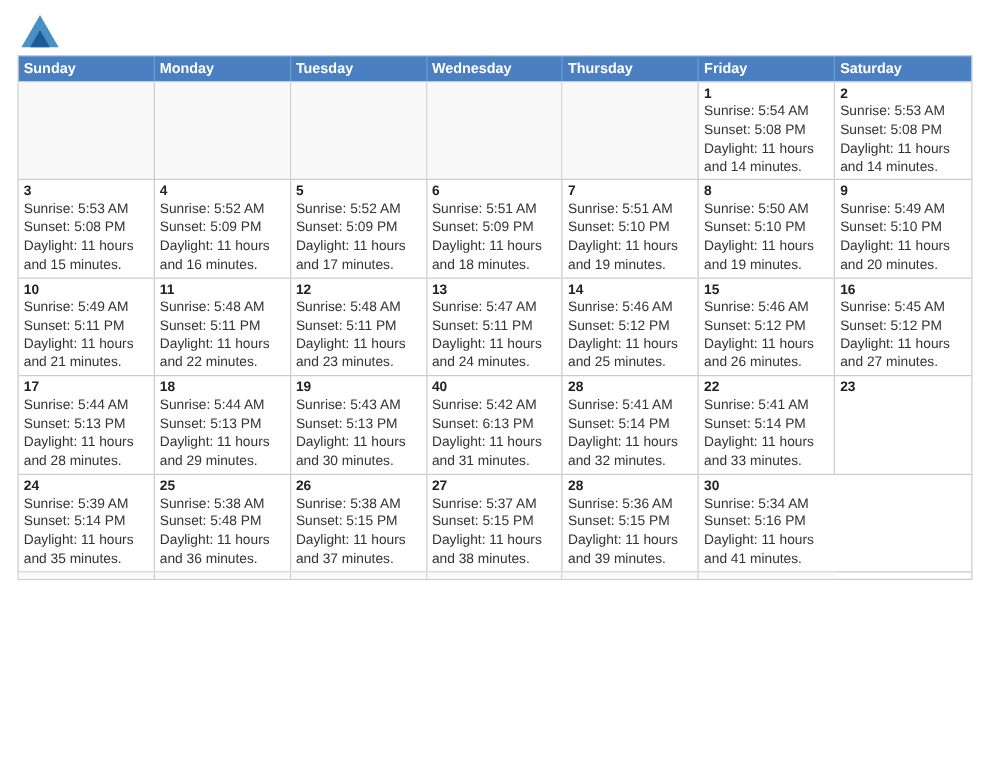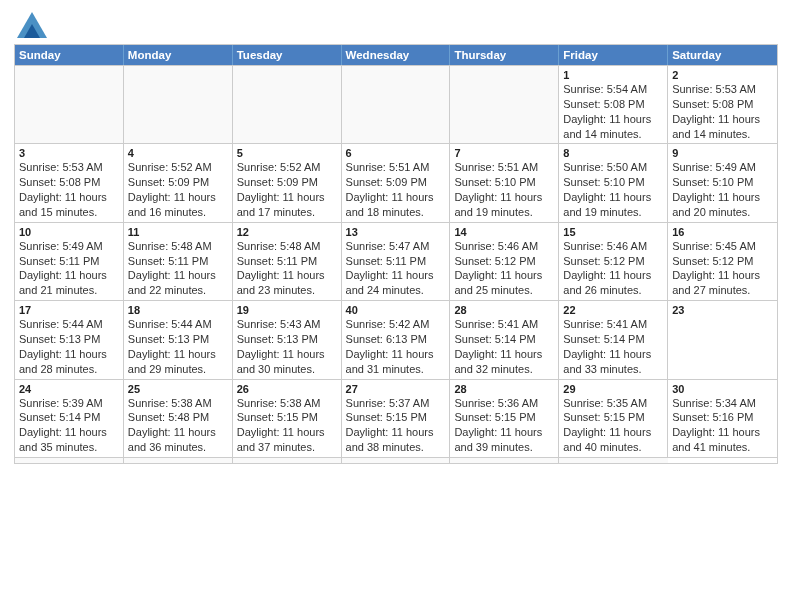--- a/index.html
+++ b/index.html
@@ -304,26 +304,20 @@
 Sunset: 5:15 PM
 Daylight: 11 hours and 38 minutes.</div>
           </div>
           <div class="cal-cell">
             <span class="cell-day">28</span>
             <div class="cell-info">Sunrise: 5:36 AM
 Sunset: 5:15 PM
 Daylight: 11 hours and 39 minutes.</div>
           </div>
           <div class="cal-cell">
-            <span class="cell-day">29</span>
-            <div class="cell-info">Sunrise: 5:35 AM
-Sunset: 5:15 PM
-Daylight: 11 hours and 40 minutes.</div>
-          </div>
-          <div class="cal-cell">
             <span class="cell-day">30</span>
             <div class="cell-info">Sunrise: 5:34 AM
 Sunset: 5:16 PM
 Daylight: 11 hours and 41 minutes.</div>
           </div>
         </div>
         <div class="cal-week">
           <div class="cal-cell empty"></div>
           <div class="cal-cell empty"></div>
           <div class="cal-cell empty"></div>

